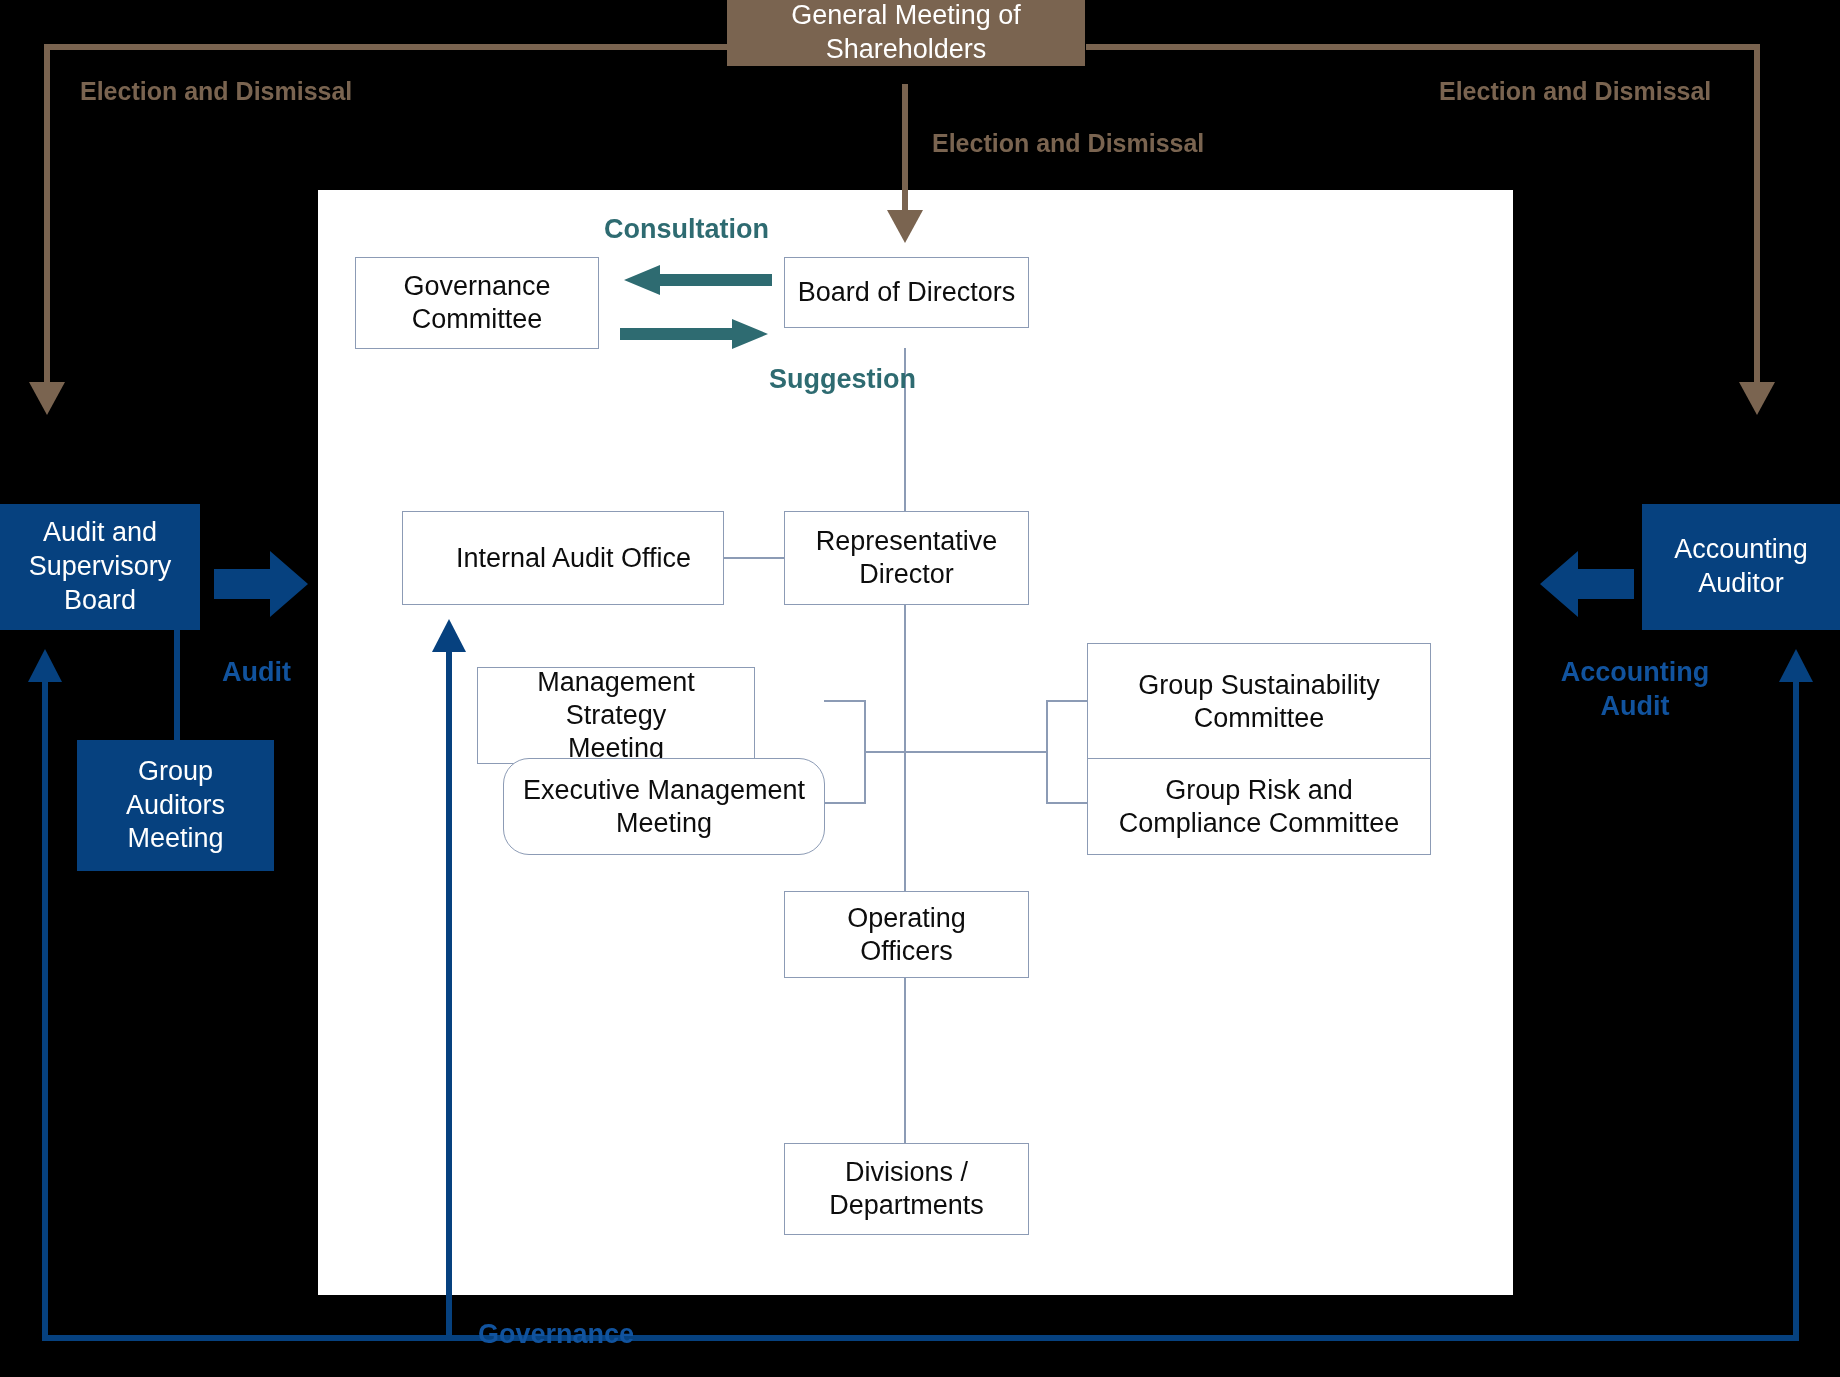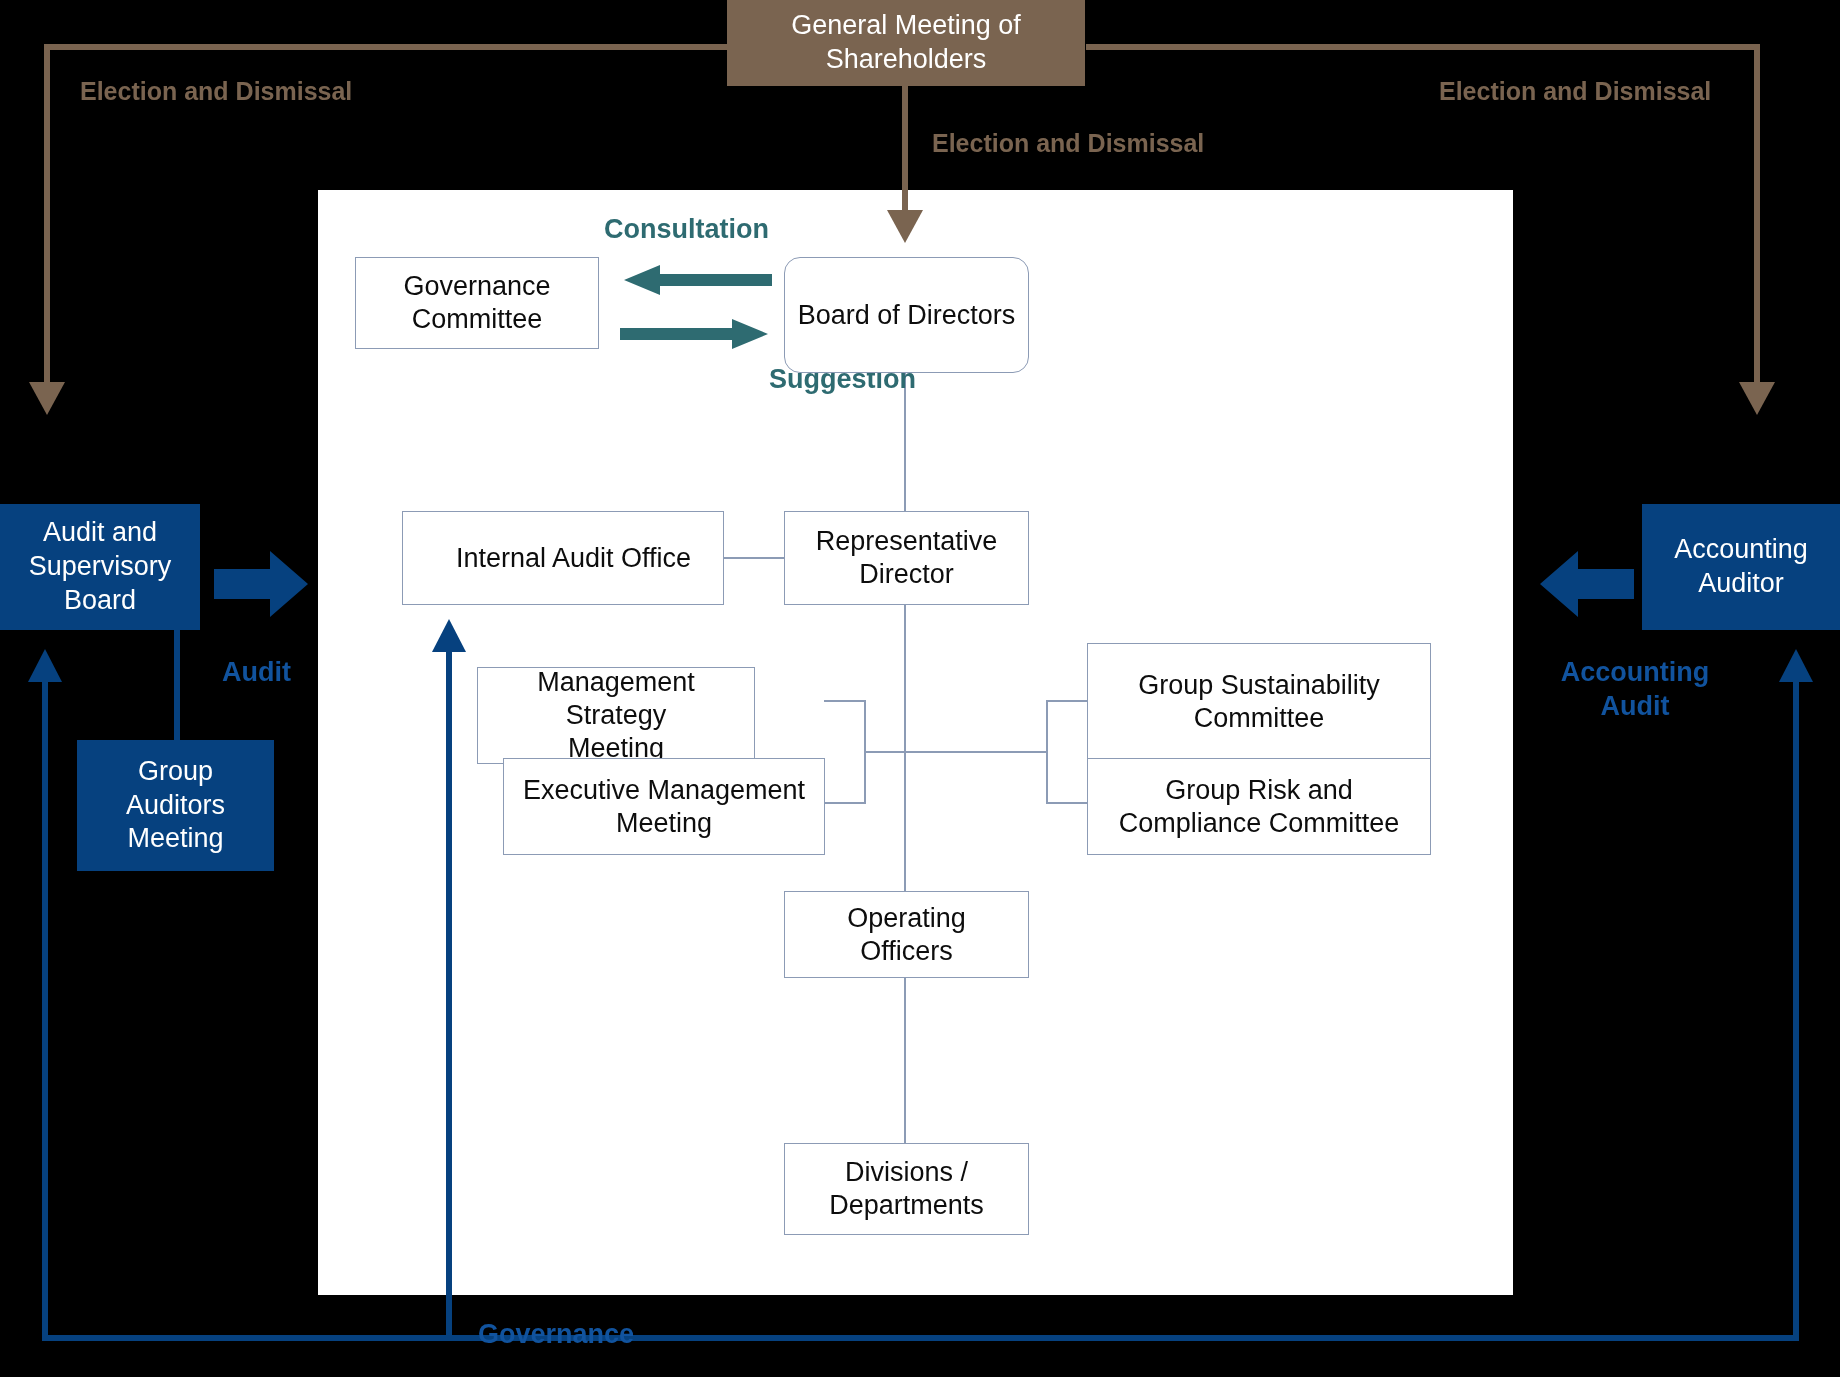--- a/index.html
+++ b/index.html
@@ -111,21 +111,21 @@
   <svg class="arw" style="left:886px; top:208px; width:38px; height:36px;" viewBox="0 0 38 36">
     <polygon points="19,35 1,2 37,2" fill="#7A6450"></polygon>
   </svg>
 
   <div class="abs lbl lbl-brown" style="left:80px; top:76px; width:420px;">Election and Dismissal</div>
 
   <div class="abs lbl lbl-brown" style="left:932px; top:128px; width:420px;">Election and Dismissal</div>
 
   <div class="abs lbl lbl-brown" style="left:1439px; top:76px; width:420px; text-align:left;">Election and Dismissal</div>
 
-  <div class="abs brownbox" style="left:727px; top:0px; width:358px; height:86px; white-space:pre-line;">General Meeting of
+  <div class="abs brownbox" style="left:727px; top:0px; width:358px; height:66px; white-space:pre-line;">General Meeting of
 Shareholders</div>
 
   <div class="abs ln-grey" style="left:904px; top:348px; width:2px; height:170px;"></div>
 
   <div class="abs ln-grey" style="left:904px; top:604px; width:2px; height:290px;"></div>
 
   <div class="abs ln-grey" style="left:904px; top:975px; width:2px; height:168px;"></div>
 
   <div class="abs ln-grey" style="left:724px; top:557px; width:60px; height:2px;"></div>
 
@@ -146,31 +146,31 @@
     <path d="M152,10 L40,10 L40,1 L4,16 L40,31 L40,22 L152,22 Z" fill="#2E6B71"></path>
   </svg>
 
   <svg class="arw" style="left:620px; top:318px; width:152px; height:32px;" viewBox="0 0 152 32">
     <path d="M0,10 L112,10 L112,1 L148,16 L112,31 L112,22 L0,22 Z" fill="#2E6B71"></path>
   </svg>
 
   <div class="abs wbox" style="left:355px; top:257px; width:244px; height:92px; white-space:pre-line;">Governance
 Committee</div>
 
-  <div class="abs wbox" style="left:784px; top:257px; width:245px; height:116px;border-radius:16px;">Board of Directors</div>
+  <div class="abs wbox" style="left:784px; top:257px; width:245px; height:71px;">Board of Directors</div>
 
   <div class="abs wbox" style="left:402px; top:511px; width:322px; height:94px;padding-left:27px;">Internal Audit Office</div>
 
   <div class="abs wbox" style="left:784px; top:511px; width:245px; height:94px; white-space:pre-line;">Representative
 Director</div>
 
   <div class="abs wbox" style="left:477px; top:643px; width:278px; height:97px; white-space:pre-line;margin-top:24px;">Management Strategy
 Meeting</div>
 
-  <div class="abs wbox" style="left:503px; top:758px; width:322px; height:97px; white-space:pre-line;">Executive Management
+  <div class="abs wbox" style="left:503px; top:758px; width:322px; height:97px; white-space:pre-line;border-radius:26px;">Executive Management
 Meeting</div>
 
   <div class="abs wbox" style="left:1087px; top:643px; width:344px; height:117px; white-space:pre-line;">Group  Sustainability
 Committee</div>
 
   <div class="abs wbox" style="left:1087px; top:758px; width:344px; height:97px; white-space:pre-line;">Group Risk and
 Compliance Committee</div>
 
   <div class="abs wbox" style="left:784px; top:891px; width:245px; height:87px; white-space:pre-line;">Operating
 Officers</div>

